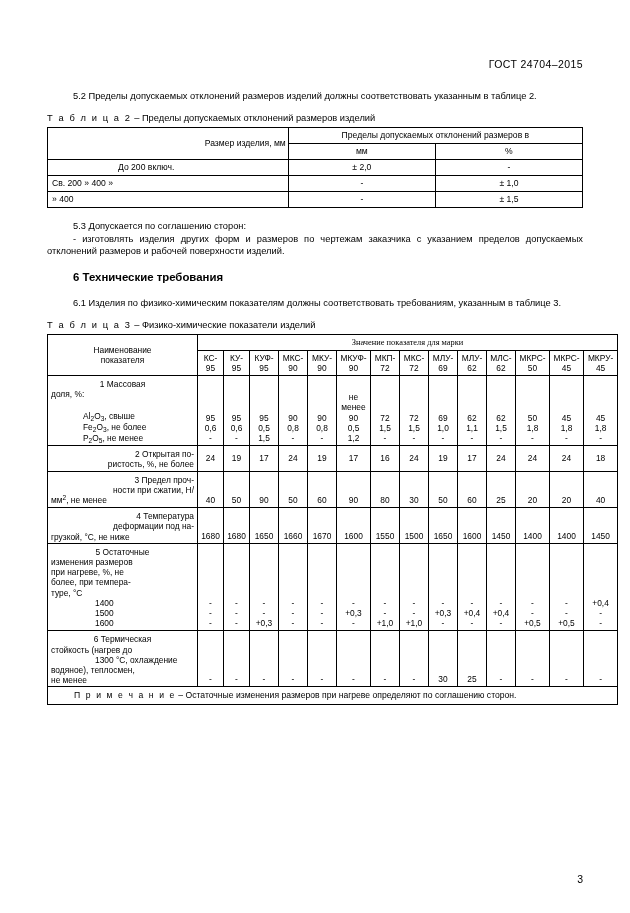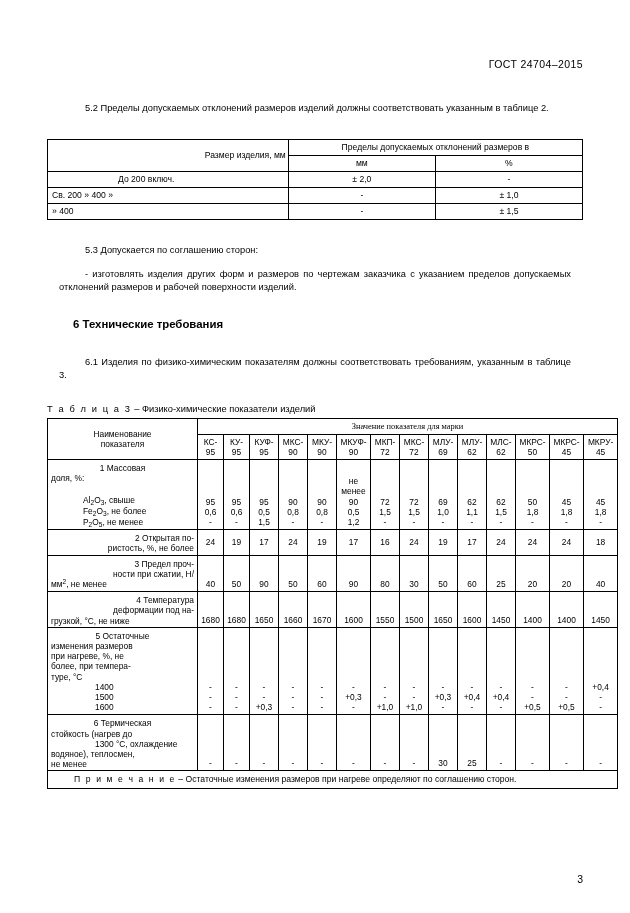--- a/index.html
+++ b/index.html
@@ -37,21 +37,21 @@
   }
   .header-rule {
     height: 0px;
     margin-top: 6px;
   }
 
   
   p.para {
     font-size: 9.3px;
     line-height: 12.6px;
-    margin: 12px;
+    margin: 0;
     text-align: justify;
     text-align-last: left;
   }
   .indent {
     text-indent: 26px;
   }
   .spacer-9 { height: 9px; }
   .spacer-12 { height: 12px; }
   .spacer-14 { height: 14px; }
 
@@ -176,20 +176,21 @@
       <span>ГОСТ 24704–2015</span>
     </div>
     <div class="header-rule"></div>
 
     <div class="spacer-14"></div>
 
     <p class="para indent">5.2 Пределы допускаемых отклонений размеров изделий должны соответствовать указанным в таблице 2.</p>
 
     <div class="spacer-9"></div>
 
+    <p class="table-caption"><span class="sparse">Т а б л и ц а  2</span><span> – Пределы допускаемых отклонений размеров изделий</span></p>
 
     <table class="gost t2">
       <tbody>
           <tr>
         <td rowspan="2" class="hdr-tall" style="width:45%;text-align:right;">Размер изделия, мм</td>
         <td colspan="2">Пределы допускаемых отклонений размеров в</td>
       </tr>
       <tr class="thick-bottom">
         <td class="thick-bottom" style="width:27.5%;">мм</td>
         <td class="thick-bottom" style="width:27.5%;">%</td>

